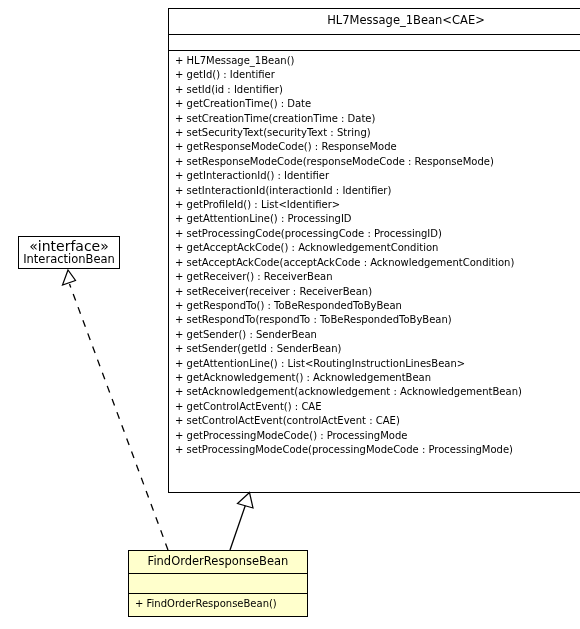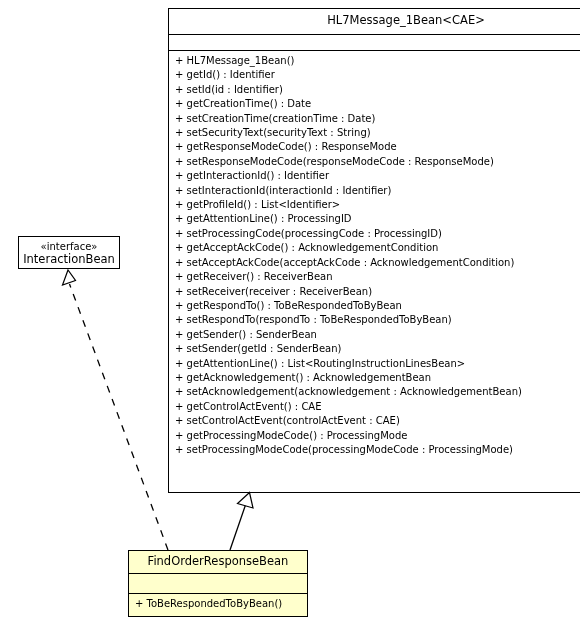--- a/index.html
+++ b/index.html
@@ -67,21 +67,21 @@
     left: 18px;
     top: 236px;
     width: 102px;
     height: 33px;
   }
   #interface-box .title-comp {
     padding: 3px 2px 2px 2px;
     line-height: 13px;
     font-size: 10.5px;
   }
-  #interface-box .stereotype { display: block; font-size: 10px; }
+  #interface-box .stereotype { display: block; font-size: 14px; }
   #interface-box .iname { display: block; font-size: 11.5px; }
 
   
   #subclass-box {
     left: 128px;
     top: 550px;
     width: 180px;
     height: 67px;
     background: #ffffcc;
   }
@@ -146,21 +146,21 @@
       <span class="iname">InteractionBean</span>
     </div>
   </div>
 
   <div class="uml-box" id="subclass-box">
     <div class="compartment title-comp">
       <span>FindOrderResponseBean</span>
     </div>
     <div class="compartment empty-comp"></div>
     <div class="compartment members-comp" id="subclass-methods">
-        <div class="member">+ ToBeRespondedToByBean()</div>
+        <div class="member">+ FindOrderResponseBean()</div>
       </div>
   </div>
 
   <svg id="connectors" viewBox="0 0 580 629" width="580" height="629">
 
     <g>
       <line x1="168" y1="550" x2="69.5" y2="284" stroke="#000000" stroke-width="1.3" stroke-dasharray="7,7"></line>
       <polygon points="68,270 62.5,285 75.5,280.5" fill="#ffffff" stroke="#000000" stroke-width="1.2"></polygon>
     </g>
 

